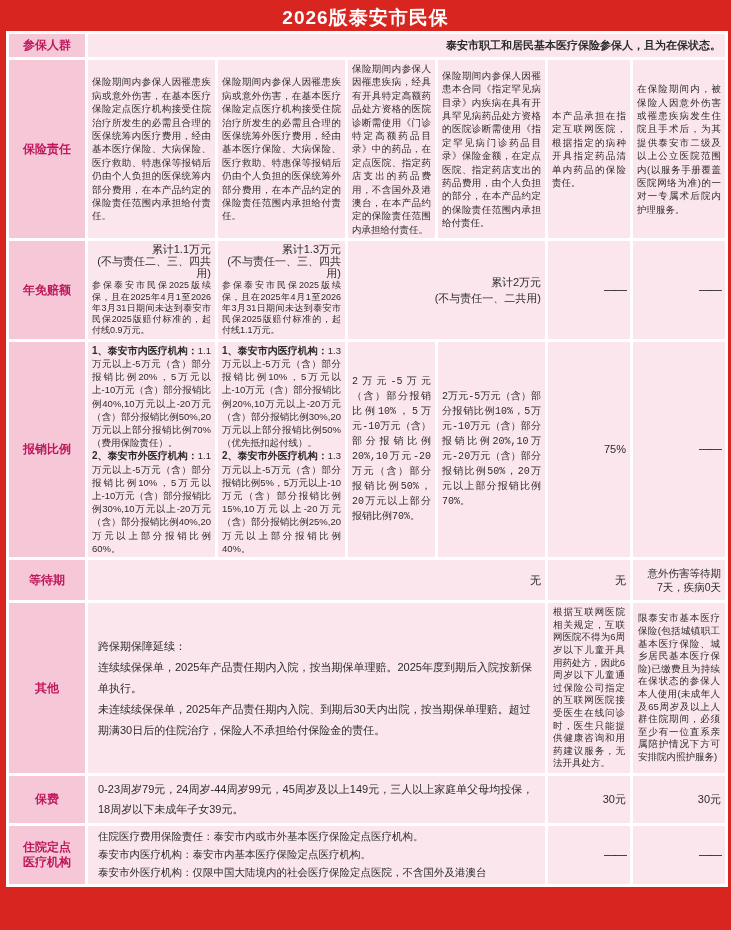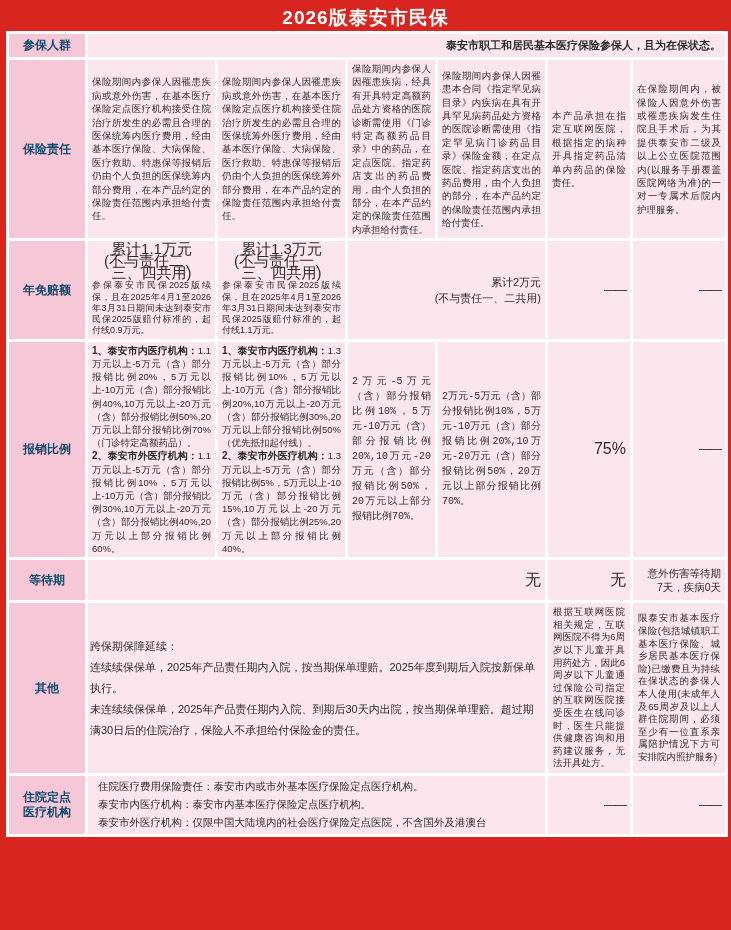--- a/index.html
+++ b/index.html
@@ -1,38 +1,38 @@
 <!DOCTYPE html>
 <html><head>
 <meta charset="utf-8">
 <style>
   html,body{margin:0;padding:0;}
   body{font-family:"Liberation Sans","DejaVu Sans",sans-serif;background:#fff;}
   .page{width:731px;height:930px;box-sizing:border-box;background:#d9251f;padding:5px 6px;overflow:hidden;}
   .title-bar{height:26px;line-height:26px;text-align:center;color:#ffffff;font-weight:bold;font-size:19px;letter-spacing:1px;}
   table{width:719px;border-collapse:collapse;table-layout:fixed;background:#ffffff;}
   td{border:3px solid #ffffff;box-sizing:border-box;vertical-align:middle;padding:2px 4px;color:#2b2b2b;overflow:hidden;}
-  .lab{background:#f6c7d6;font-weight:bold;font-size:12px;text-align:center;color:#0c4a6e;white-space:pre-line;line-height:1.25;}
+  .lab{background:#f6c7d6;font-weight:bold;font-size:12px;text-align:center;color:#be185d;white-space:pre-line;line-height:1.25;}
   .hed{background:#f6c7d6;font-weight:bold;font-size:10.5px;text-align:center;color:#1a1a1a;white-space:pre-line;line-height:1.25;}
   .c{background:#fce6ee;font-size:10px;}
   .center{text-align:right;}
   .pre{white-space:pre-line;}
   .just{text-align:justify;text-justify:inter-ideograph;}
   .liab td.c{font-size:9.5px;line-height:13.4px;}
   .amt td.c{font-size:12px;}
   .amt td.c.small{font-size:10.5px;line-height:1.25;}
-  .ded-head{font-size:15px;text-align:center;white-space:pre-line;line-height:12px;margin-bottom:1px;}
+  .ded-head{font-size:11px;text-align:right;white-space:pre-line;line-height:12px;margin-bottom:1px;}
   .ded-body{font-size:9px;line-height:11.3px;text-align:justify;}
   .ded34{font-size:11px;line-height:1.5;margin-left:42px;}
   .ratio-cell{font-size:9.5px;line-height:13.2px;text-align:justify;}
   .ratio-cell .rp b{font-size:10px;}
   .ratio-mid{font-size:10px;line-height:15px;text-align:justify;font-family:Liberation Mono, monospace;}
-  .big{font-size:16px;}
+  .big{font-size:11px;}
   .wait-c6{font-size:10.5px;line-height:1.35;}
-  .other-main{font-size:11px;line-height:21px;text-align:left;padding:6px 2px;}
+  .other-main{font-size:11px;line-height:21px;text-align:left;padding:6px 10px;}
   .side-note{font-size:9.5px;line-height:12.6px;text-align:justify;padding:3px 5px;}
   .prem-main{font-size:11px;line-height:1.8;padding-left:10px;}
   .hosp-main{font-size:10.5px;line-height:1.7;padding-left:10px;}
   .dash{font-size:12px;letter-spacing:-1px;}
 </style>
 </head>
 <body>
 
 <div class="page">
   <div class="title-bar">2026版泰安市民保</div>
@@ -52,21 +52,21 @@
         <tr style="height:26px">
       <td class="lab">参保人群</td>
       <td colspan="6" class="c center" style="font-weight:bold;font-size:11px;">泰安市职工和居民基本医疗保险参保人，且为在保状态。</td>
     </tr>
 
 
     <tr style="height:148px" class="liab">
       <td class="lab">保险责任</td>
       <td class="c just">保险期间内参保人因罹患疾病或意外伤害，在基本医疗保险定点医疗机构接受住院治疗所发生的必需且合理的医保统筹内医疗费用，经由基本医疗保险、大病保险、医疗救助、特惠保等报销后仍由个人负担的医保统筹内部分费用，在本产品约定的保险责任范围内承担给付责任。</td>
       <td class="c just">保险期间内参保人因罹患疾病或意外伤害，在基本医疗保险定点医疗机构接受住院治疗所发生的必需且合理的医保统筹外医疗费用，经由基本医疗保险、大病保险、医疗救助、特惠保等报销后仍由个人负担的医保统筹外部分费用，在本产品约定的保险责任范围内承担给付责任。</td>
-      <td class="c just">保险期间内参保人因罹患疾病，经具有开具特定高额药品处方资格的医院诊断需使用《门诊特定高额药品目录》中的药品，在定点医院、指定药店支出的药品费用，由个人负担的部分，在本产品约定的保险责任范围内承担给付责任。</td>
+      <td class="c just">保险期间内参保人因罹患疾病，经具有开具特定高额药品处方资格的医院诊断需使用《门诊特定高额药品目录》中的药品，在定点医院、指定药店支出的药品费用，不含国外及港澳台，在本产品约定的保险责任范围内承担给付责任。</td>
       <td class="c just">保险期间内参保人因罹患本合同《指定罕见病目录》内疾病在具有开具罕见病药品处方资格的医院诊断需使用《指定罕见病门诊药品目录》保险金额，在定点医院、指定药店支出的药品费用，由个人负担的部分，在本产品约定的保险责任范围内承担给付责任。</td>
       <td class="c just">本产品承担在指定互联网医院，根据指定的病种开具指定药品清单内药品的保险责任。</td>
       <td class="c just">在保险期间内，被保险人因意外伤害或罹患疾病发生住院且手术后，为其提供泰安市二级及以上公立医院范围内(以服务手册覆盖医院网络为准)的一对一专属术后院内护理服务。</td>
     </tr>
 
 
     <tr style="height:79px">
       <td class="lab">年免赔额</td>
       <td class="c">
         <div class="ded-head">累计1.1万元
@@ -80,21 +80,21 @@
       </td>
       <td colspan="2" class="c center pre ded34">累计2万元
 (不与责任一、二共用)</td>
       <td class="c center dash">——</td>
       <td class="c center dash">——</td>
     </tr>
 
     <tr style="height:215px">
       <td class="lab">报销比例</td>
       <td class="c ratio-cell">
-        <div class="rp"><b>1、泰安市内医疗机构：</b><span>1.1万元以上-5万元（含）部分报销比例20%，5万元以上-10万元（含）部分报销比例40%,10万元以上-20万元（含）部分报销比例50%,20万元以上部分报销比例70%（门诊特定高额药品）。</span></div>
+        <div class="rp"><b>1、泰安市内医疗机构：</b><span>1.1万元以上-5万元（含）部分报销比例20%，5万元以上-10万元（含）部分报销比例40%,10万元以上-20万元（含）部分报销比例50%,20万元以上部分报销比例70%（费用保险责任）。</span></div>
         <div class="rp"><b>2、泰安市外医疗机构：</b><span>1.1万元以上-5万元（含）部分报销比例10%，5万元以上-10万元（含）部分报销比例30%,10万元以上-20万元（含）部分报销比例40%,20万元以上部分报销比例60%。</span></div>
       </td>
       <td class="c ratio-cell">
         <div class="rp"><b>1、泰安市内医疗机构：</b><span>1.3万元以上-5万元（含）部分报销比例10%，5万元以上-10万元（含）部分报销比例20%,10万元以上-20万元（含）部分报销比例30%,20万元以上部分报销比例50%（优先抵扣起付线）。</span></div>
         <div class="rp"><b>2、泰安市外医疗机构：</b><span>1.3万元以上-5万元（含）部分报销比例5%，5万元以上-10万元（含）部分报销比例15%,10万元以上-20万元（含）部分报销比例25%,20万元以上部分报销比例40%。</span></div>
       </td>
       <td class="c ratio-mid">2万元-5万元（含）部分报销比例10%，5万元-10万元（含）部分报销比例20%,10万元-20万元（含）部分报销比例50%，20万元以上部分报销比例70%。</td>
       <td class="c ratio-mid">2万元-5万元（含）部分报销比例10%，5万元-10万元（含）部分报销比例20%,10万元-20万元（含）部分报销比例50%，20万元以上部分报销比例70%。</td>
       <td class="c center big">75%</td>
       <td class="c center dash">——</td>
@@ -110,20 +110,26 @@
 
     <tr style="height:173px">
       <td class="lab">其他</td>
       <td colspan="4" class="c pre other-main">跨保期保障延续：
 连续续保保单，2025年产品责任期内入院，按当期保单理赔。2025年度到期后入院按新保单执行。
 未连续续保保单，2025年产品责任期内入院、到期后30天内出院，按当期保单理赔。超过期满30日后的住院治疗，保险人不承担给付保险金的责任。</td>
       <td class="c side-note">根据互联网医院相关规定，互联网医院不得为6周岁以下儿童开具用药处方，因此6周岁以下儿童通过保险公司指定的互联网医院接受医生在线问诊时，医生只能提供健康咨询和用药建议服务，无法开具处方。</td>
       <td class="c side-note">限泰安市基本医疗保险(包括城镇职工基本医疗保险、城乡居民基本医疗保险)已缴费且为持续在保状态的参保人本人使用(未成年人及65周岁及以上人群住院期间，必须至少有一位直系亲属陪护情况下方可安排院内照护服务)</td>
     </tr>
 
+    <tr style="height:50px">
+      <td class="lab">保费</td>
+      <td colspan="4" class="c prem-main">0-23周岁79元，24周岁-44周岁99元，45周岁及以上149元，三人以上家庭单父母均投保，18周岁以下未成年子女39元。</td>
+      <td class="c center big">30元</td>
+      <td class="c center big">30元</td>
+    </tr>
 
     <tr style="height:48px">
       <td class="lab">住院定点
 医疗机构</td>
       <td colspan="4" class="c pre hosp-main">住院医疗费用保险责任：泰安市内或市外基本医疗保险定点医疗机构。
 泰安市内医疗机构：泰安市内基本医疗保险定点医疗机构。
 泰安市外医疗机构：仅限中国大陆境内的社会医疗保险定点医院，不含国外及港澳台</td>
       <td class="c center dash">——</td>
       <td class="c center dash">——</td>
     </tr>

